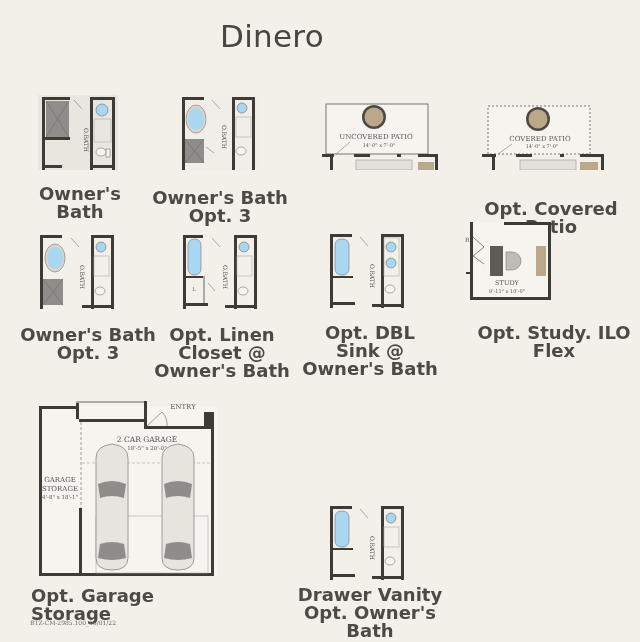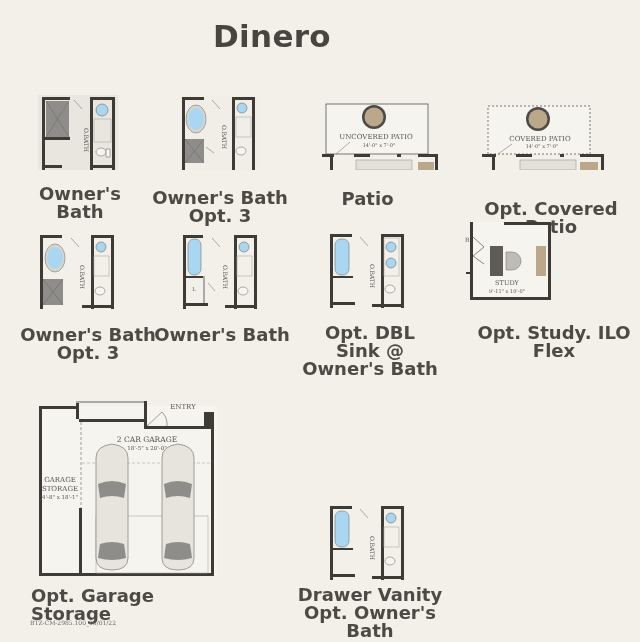--- a/index.html
+++ b/index.html
@@ -1,18 +1,18 @@
 <!DOCTYPE html>
 <html><head>
 <meta charset="utf-8">
 <style>
   * { box-sizing: border-box; margin: 0; padding: 0; }
   html, body { width: 640px; height: 642px; background: #f3f0e9; overflow: hidden; }
   body { position: relative; font-family: "DejaVu Sans", sans-serif; color: #4a4641; }
-  .title { position: absolute; left: 0; width: 544px; top: 18px; text-align: center; font-size: 31px; font-weight: bold; color: #48443f; letter-spacing: 0.3px; }
+  .title { position: absolute; left: 0; width: 544px; top: 18px; text-align: center; font-size: 31px; font-weight: normal; color: #48443f; letter-spacing: 0.3px; }
   .cap { position: absolute; text-align: center; font-size: 18px; font-weight: bold; color: #4d4944; line-height: 18px; }
   .plan { position: absolute; }
   .plan svg { display: block; }
   .footer { position: absolute; left: 30px; top: 619px; font-family: "DejaVu Serif", serif; font-size: 6px; color: #666; }
 </style>
 </head>
 <body>
 
 <div class="title">Dinero</div>
 
@@ -79,21 +79,20 @@
     <path d="M14 54 L28 42" stroke="#777" stroke-width="0.6" fill="none"></path>
     <rect x="32" y="54" width="16" height="3" fill="#3e3a36"></rect>
     <rect x="75" y="54" width="4" height="3" fill="#3e3a36"></rect>
     <rect x="96" y="54" width="20" height="3" fill="#3e3a36"></rect>
     <rect x="113" y="54" width="3" height="16" fill="#3e3a36"></rect>
     <rect x="34" y="60" width="56" height="10" fill="#e3e0da" stroke="#999" stroke-width="0.6"></rect>
     <rect x="96" y="62" width="16" height="8" fill="#bba789"></rect>
   </svg>
 </div>
 <div class="cap" style="left:300px;top:190px;width:135px;">
-  <div>Patio</div>
 </div>
 
 <div class="plan" style="left:482px;top:100px;">
   <svg width="126" height="70" viewBox="0 0 126 70">
     <rect x="6" y="6" width="102" height="48" fill="#f6f4ef" stroke="#555" stroke-width="0.8" stroke-dasharray="2,2"></rect>
     <circle cx="56" cy="19" r="12" fill="#4d4944"></circle>
     <circle cx="56" cy="19" r="9.5" fill="#bba789"></circle>
     <text x="58" y="41" text-anchor="middle" font-family="DejaVu Serif, serif" font-size="7" fill="#555">COVERED PATIO</text>
     <text x="60" y="48" text-anchor="middle" font-family="DejaVu Serif, serif" font-size="5" fill="#555">14'-0" x 7'-0"</text>
     <rect x="0" y="54" width="14" height="3" fill="#3e3a36"></rect>
@@ -150,20 +149,21 @@
     <ellipse cx="63" cy="14" rx="5" ry="5" fill="#a9d6f0" stroke="#6e6c68" stroke-width="0.6"></ellipse>
     <rect x="56" y="23" width="15" height="20" fill="none" stroke="#aaa" stroke-width="0.6"></rect>
     <ellipse cx="62" cy="58" rx="5" ry="4" fill="#f6f4ef" stroke="#777" stroke-width="0.6"></ellipse>
     <rect x="44" y="72" width="29" height="3" fill="#3e3a36"></rect>
     <path d="M31 5 L39 14" stroke="#777" stroke-width="0.6"></path>
     <path d="M27 50 L34 58" stroke="#777" stroke-width="0.6"></path>
     <text x="42" y="44" font-family="DejaVu Serif, serif" font-size="6" fill="#555" transform="rotate(90 42 44)" text-anchor="middle">O.BATH</text>
   </svg>
 </div>
 <div class="cap" style="left:150px;top:326px;width:144px;">
+  <div>Opt. Linen Closet @</div>
   <div>Owner's Bath</div>
 </div>
 
 <div class="plan" style="left:328px;top:232px;">
   <svg width="80" height="78" viewBox="0 0 80 78">
     <rect x="2" y="2" width="3" height="74" fill="#3e3a36"></rect>
     <rect x="2" y="2" width="22" height="3" fill="#3e3a36"></rect>
     <rect x="7" y="7" width="14" height="36" rx="6" fill="#a9d6f0" stroke="#777" stroke-width="0.6"></rect>
     <rect x="5" y="44" width="20" height="2" fill="#3e3a36"></rect>
     <rect x="5" y="70" width="22" height="3" fill="#3e3a36"></rect>

